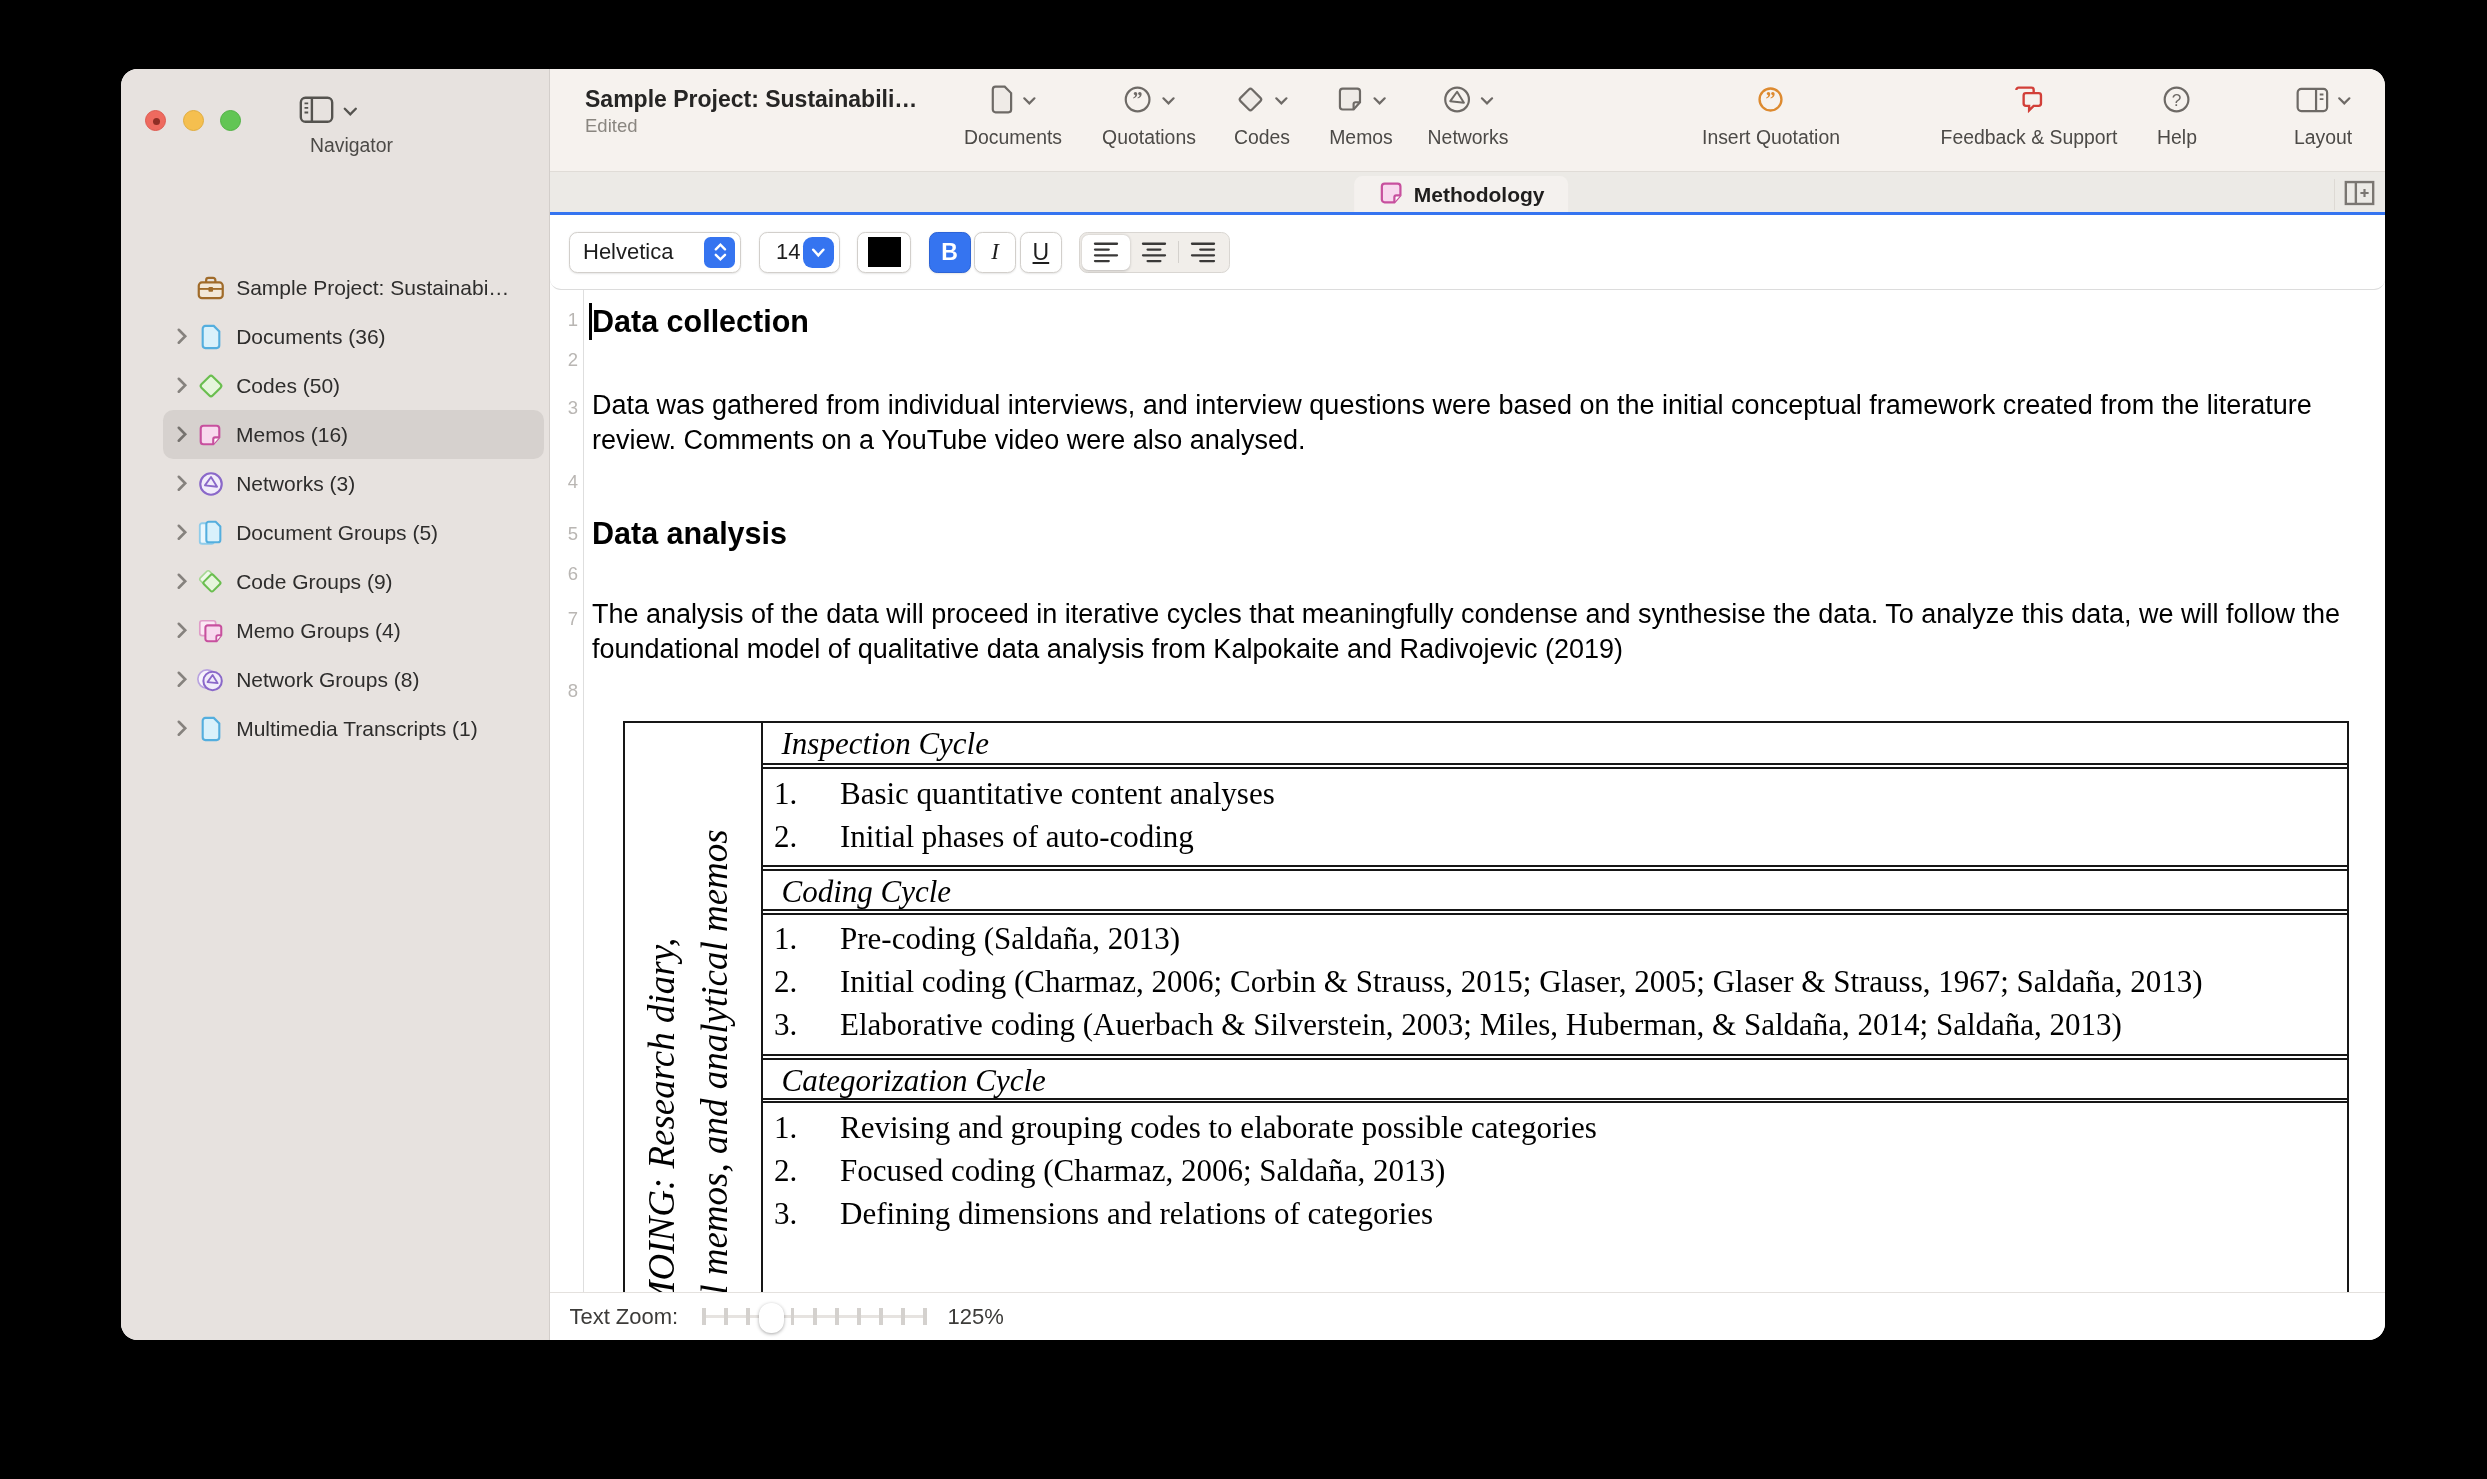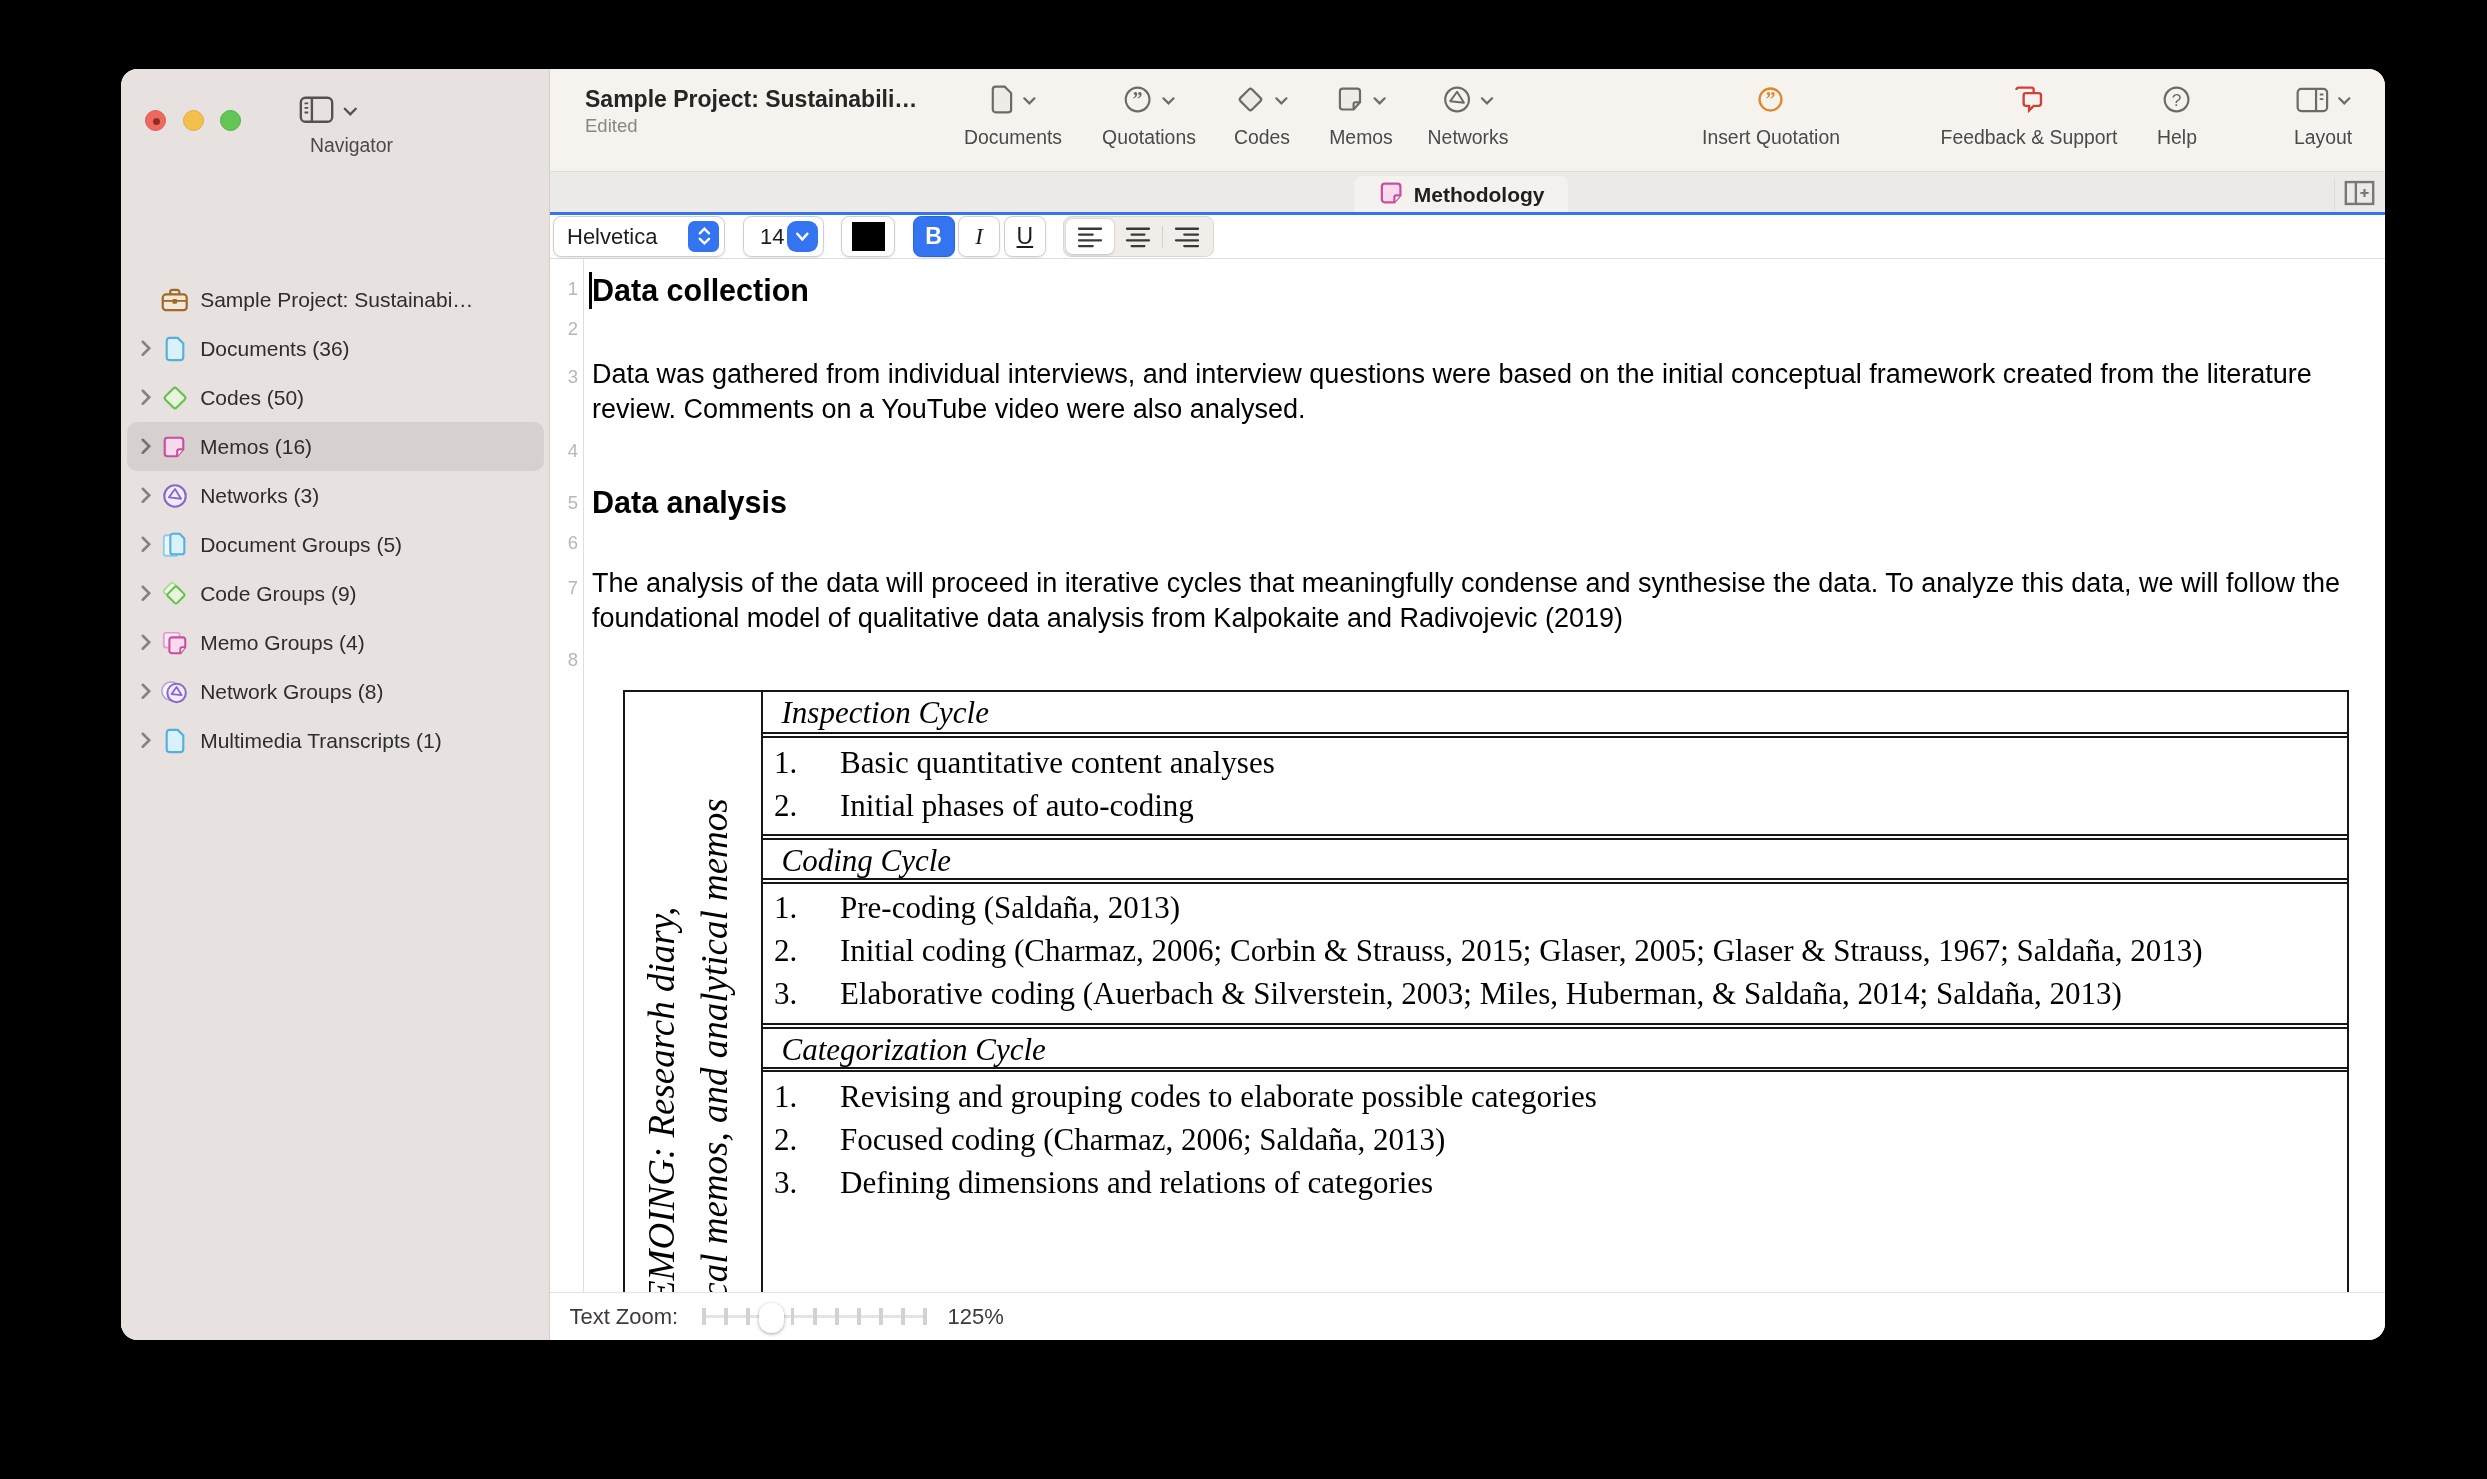--- a/index.html
+++ b/index.html
@@ -18,21 +18,21 @@
   .tl-yellow{background:#f5bf4f;border:0.9px solid #e0ac3e;}
   .tl-green{background:#62c554;border:0.9px solid #51b244;}
   .nav-btn{position:absolute;left:143px;top:22px;width:129px;text-align:right;color:#4c4a47;}
   .nav-btn .ic{display:flex;align-items:center;justify-content:center;gap:7.4px;height:41px;}
   .nav-btn .lbl{font-size:19.4px;margin-top:1.8px;color:#4c4a47;}
   .search-wrap{position:absolute;left:36px;top:125px;width:363px;height:48px;background:#d9d4d1;
                border-radius:10.2px;display:flex;align-items:center;padding:0 13px;}
   .search-wrap input{border:none;outline:none;background:transparent;font-size:21px;color:#3a3938;
                      width:100%;margin-left:9.2px;font-family:"Liberation Sans",sans-serif;}
   .search-wrap input::placeholder{color:#8e8a87;}
-  .side-list{position:absolute;left:0;top:206px;width:100%;}
+  .side-list{position:absolute;left:0;top:194px;width:100%;padding-left:36px;}
   .srow{height:49px;display:flex;align-items:center;padding-left:13px;position:relative;}
   .srow.selected{background:#d6d1ce;border-radius:10.2px;margin:0 5.5px;padding-left:7.4px;}
   .srow .chev{width:24px;flex:none;display:flex;justify-content:center;}
   .srow .sic{width:33px;flex:none;display:flex;justify-content:center;align-items:center;}
   .srow .stext{font-size:21px;color:#2e2d2c;margin-left:9.2px;white-space:nowrap;overflow:hidden;}
 
   
   .main{flex:1;display:flex;flex-direction:column;min-width:0;}
   .toolbar{height:102px;background:#f6f2ee;position:relative;flex:none;}
   .titleblock{position:absolute;left:35px;top:16.6px;}
@@ -44,22 +44,22 @@
   .tb-lbl{font-size:19.4px;color:#4c4a47;margin-top:3.7px;white-space:nowrap;}
 
   .tabstrip{height:44px;background:#eceae6;position:relative;flex:none;border-top:0.9px solid #e0dcd7;}
   .tabline{position:absolute;left:0;bottom:0;width:100%;height:2.8px;background:#3574f0;}
   .tab{position:absolute;left:50%;top:3.7px;transform:translateX(-53%);height:38px;background:#f4f1ee;
        border-radius:8.3px 8.3px 0 0;display:flex;align-items:center;gap:10.2px;padding:0 24px;}
   .tab .tlbl{font-size:21px;font-weight:bold;color:#1f1e1d;}
   .splitbtn{position:absolute;right:9.2px;top:7.4px;width:42px;height:31px;display:flex;align-items:center;
             justify-content:center;border-left:0.9px solid #ddd9d4;padding-left:7.4px;}
 
-  .formatbar{height:44px;background:#fff;border-bottom:0.9px solid #dcdcdc;display:flex;align-items:center;
-             padding-left:3px;gap:17.5px;flex:none;}
+  .formatbar{height:75px;background:#fff;border-bottom:0.9px solid #dcdcdc;display:flex;align-items:center;
+             padding-left:19px;gap:17.5px;flex:none;border-radius:11px;}
   .ffield{height:41px;background:#fff;border:1.4px solid #d2cfcb;border-radius:8.3px;display:flex;
           align-items:center;box-shadow:0 0.9px 1.8px rgba(0,0,0,.10);}
   .f-font{width:172px;padding:0 4.6px 0 13px;justify-content:space-between;}
   .f-size{width:81px;padding:0 4.6px 0 16.6px;justify-content:space-between;}
   .ffield .ftext{font-size:22px;color:#1d1d1d;}
   .bluebox{width:31px;height:31px;background:#3574f0;border-radius:6.5px;display:flex;flex-direction:column;
            align-items:center;justify-content:center;gap:1.8px;}
   .swatchbtn{width:54px;height:41px;background:#fff;border:1.4px solid #d2cfcb;border-radius:8.3px;
              display:flex;align-items:center;justify-content:center;box-shadow:0 0.9px 1.8px rgba(0,0,0,.10);}
   .swatch{width:33px;height:29.5px;background:#000;}

